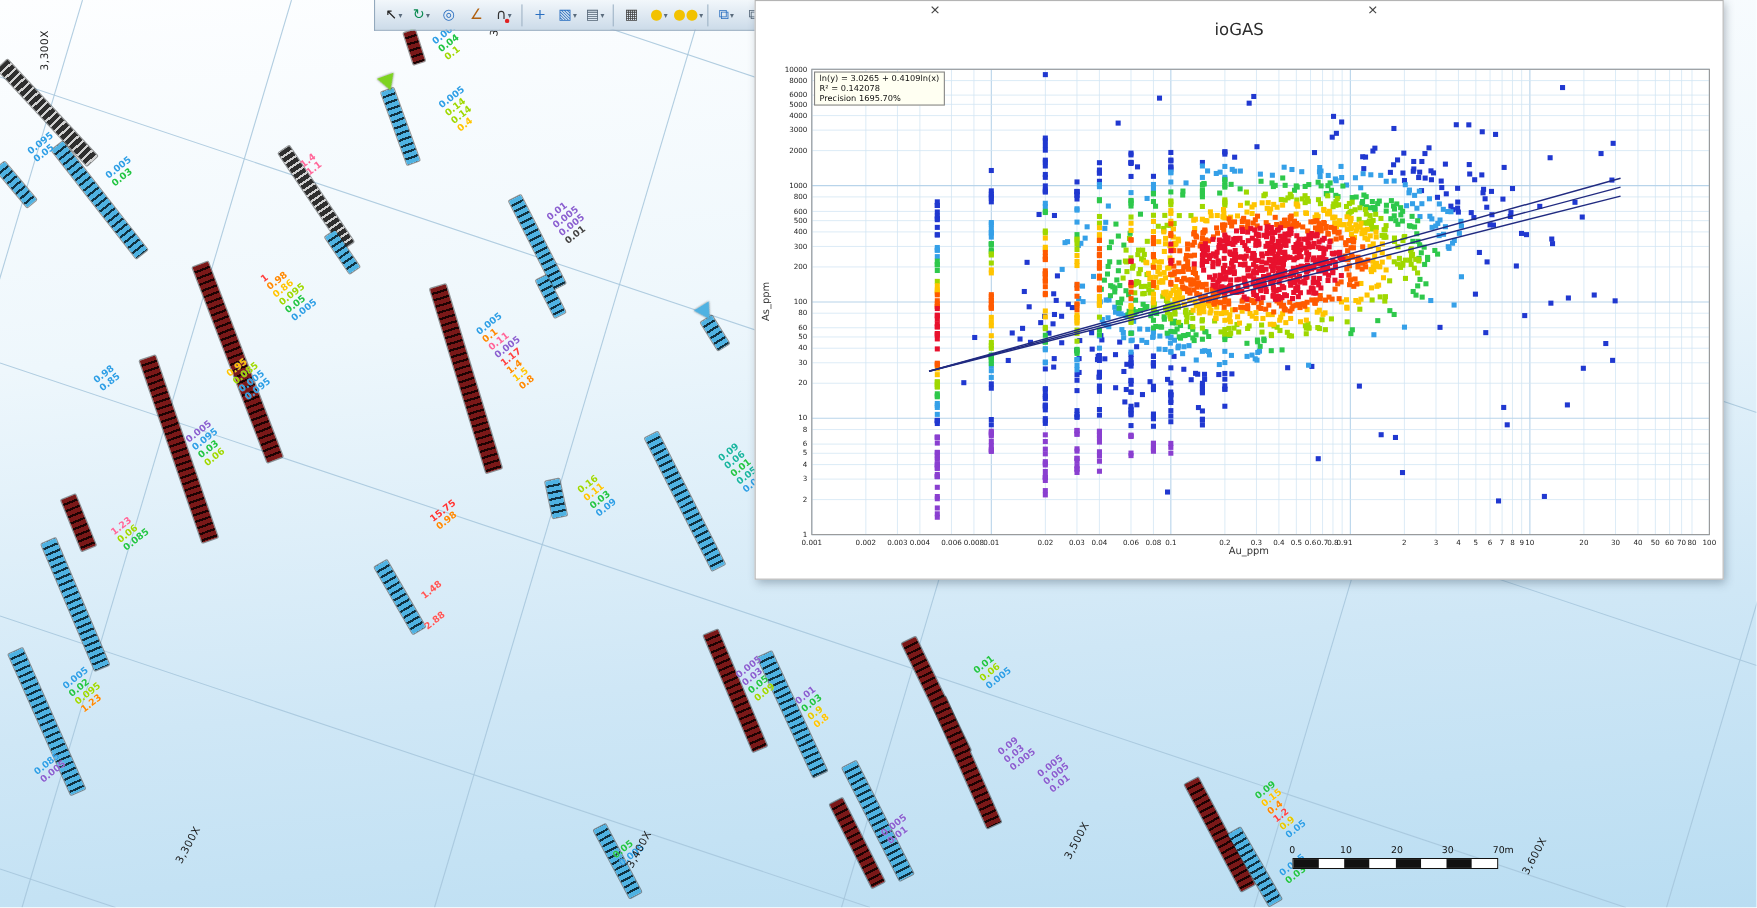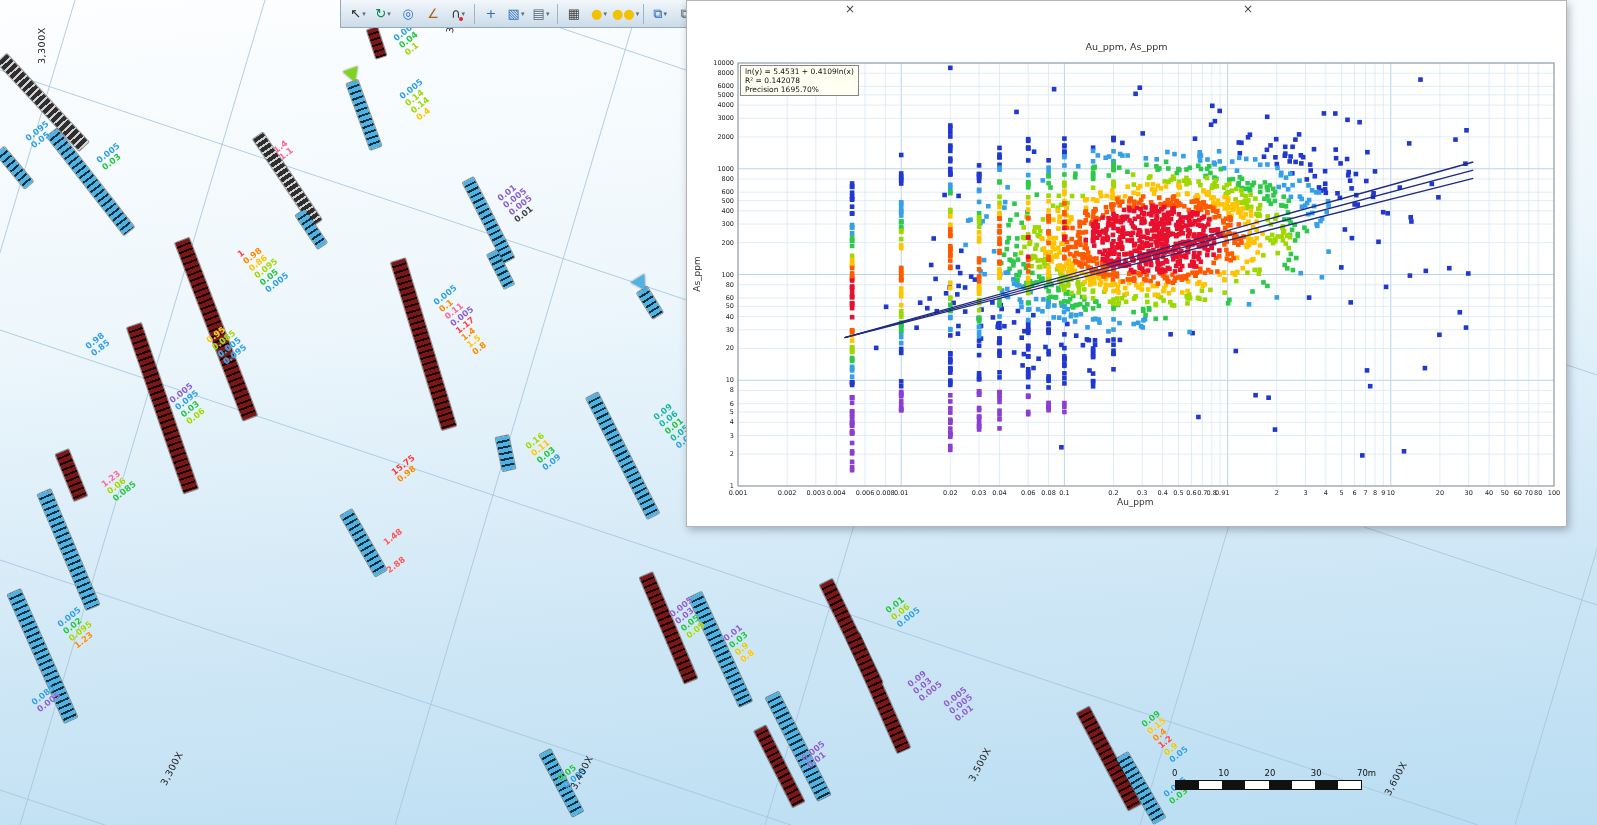--- a/index.html
+++ b/index.html
@@ -321,21 +321,21 @@
         <span class="tb-caret">▾</span>
       </div>
       <div class="tb-item">
         <span class="tb-glyph" style="color: rgb(85, 102, 119);">⧉</span>
       </div>
     </div>
 
   <div id="iogas-window">
     <span class="close" id="close-1">×</span>
     <span class="close" id="close-2">×</span>
-    <div class="win-subtitle">Au_ppm, As_ppm</div>
+    <div class="win-title">ioGAS</div>
     <svg id="chart" width="879" height="525">
         <g>
           <line x1="51" y1="62" x2="51" y2="485" stroke="#b8d4ea" stroke-width="1"></line>
           <line x1="100.12809529236173" y1="62" x2="100.12809529236173" y2="485" stroke="#d2e5f3" stroke-width="0.7"></line>
           <line x1="128.86618877024893" y1="62" x2="128.86618877024893" y2="485" stroke="#d2e5f3" stroke-width="0.7"></line>
           <line x1="149.25619058472347" y1="62" x2="149.25619058472347" y2="485" stroke="#d2e5f3" stroke-width="0.7"></line>
           <line x1="177.9942840626107" y1="62" x2="177.9942840626107" y2="485" stroke="#d2e5f3" stroke-width="0.7"></line>
           <line x1="198.3842858770852" y1="62" x2="198.3842858770852" y2="485" stroke="#d2e5f3" stroke-width="0.7"></line>
           <line x1="214.20000000000002" y1="62" x2="214.20000000000002" y2="485" stroke="#b8d4ea" stroke-width="1"></line>
           <line x1="263.3280952923617" y1="62" x2="263.3280952923617" y2="485" stroke="#d2e5f3" stroke-width="0.7"></line>
@@ -2598,20 +2598,20 @@
           <rect x="462.0" y="235.8" width="4.6" height="4.6" fill="#e8112d"></rect>
           <rect x="261.0280952923617" y="64.5388546267914" width="4.6" height="4.6" fill="#2038d0"></rect>
         </g>
         <g>
           <line x1="157.60428224813606" y1="336.5384198471765" x2="786.2404764618087" y2="177.30828081750937" stroke="#202a80" stroke-width="1.3"></line>
           <line x1="157.60428224813606" y1="336.53162538054164" x2="786.2404764618087" y2="169.15463861336275" stroke="#202a80" stroke-width="1.3"></line>
           <line x1="157.60428224813606" y1="336.5248309139068" x2="786.2404764618087" y2="161.00099640921616" stroke="#202a80" stroke-width="1.3"></line>
         </g>
       </svg>
     <div id="annot">
-      <div>ln(y) = 5.4531 + 0.4109ln(x)</div>
+      <div>ln(y) = 3.0265 + 0.4109ln(x)</div>
       <div>R² = 0.142078</div>
       <div>Precision 1695.70%</div>
     </div>
     <div id="ylab">As_ppm</div>
     <div id="xlab">Au_ppm</div>
   </div>
 </div>
 
 </body></html>

